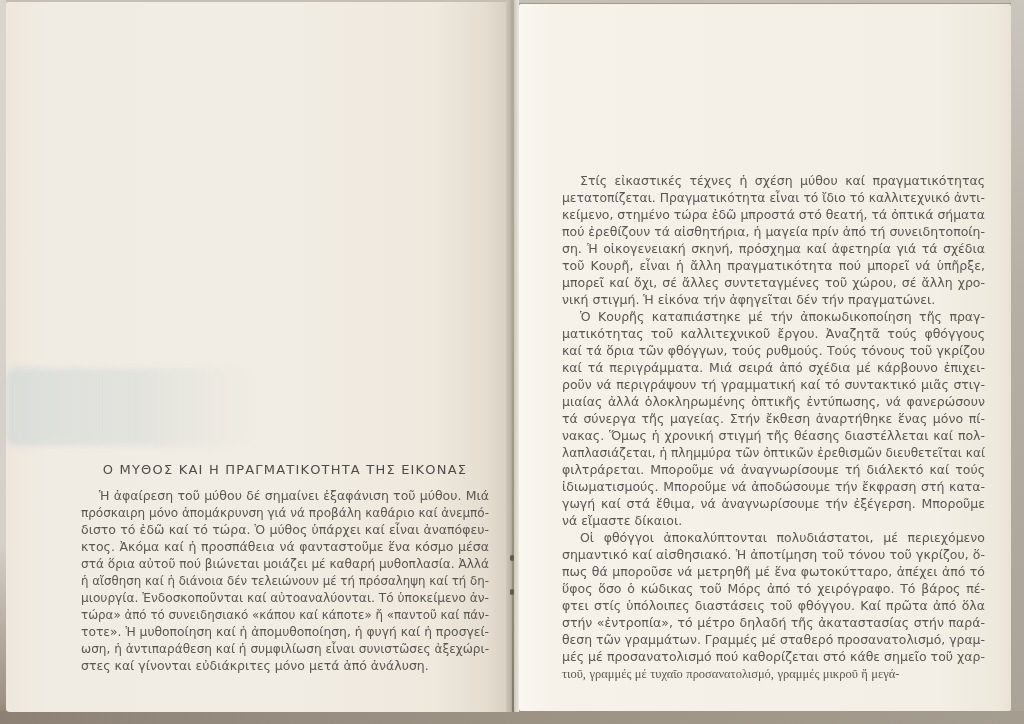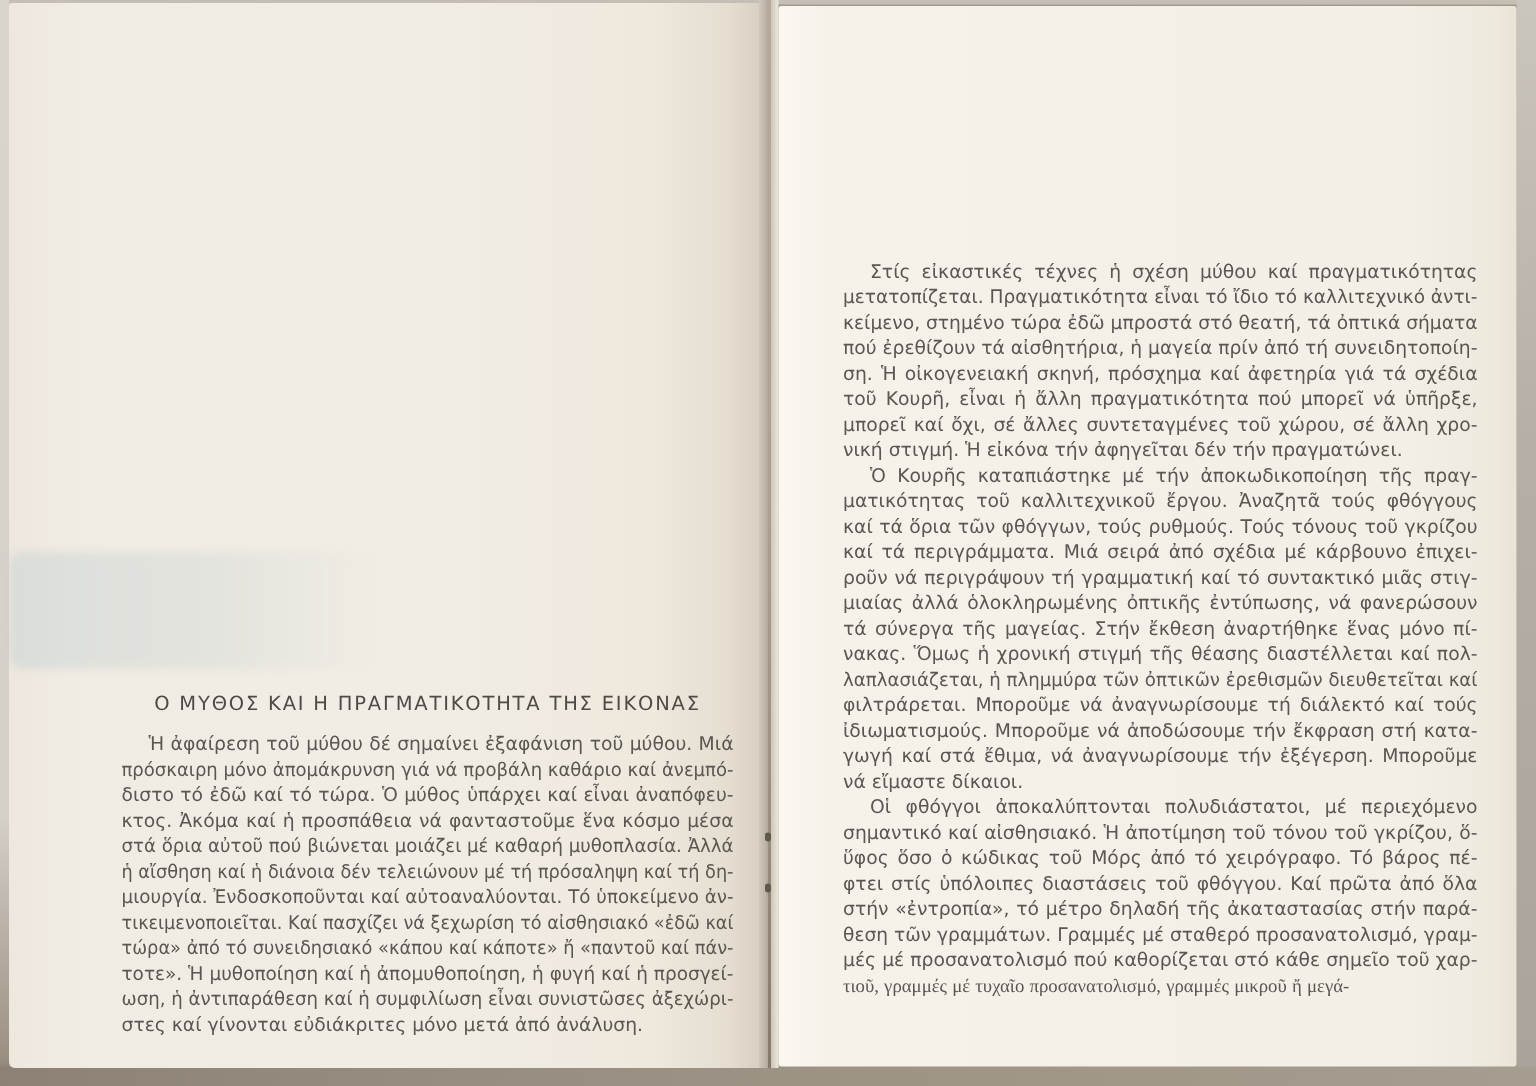--- a/index.html
+++ b/index.html
@@ -129,21 +129,20 @@
   <div id="left-title">Ο ΜΥΘΟΣ ΚΑΙ Η ΠΡΑΓΜΑΤΙΚΟΤΗΤΑ ΤΗΣ ΕΙΚΟΝΑΣ</div>
 
   <div id="left-text" class="text-block">
       <div class="jline first"><span class="ltext" style="word-spacing: 0.298611px;">Ἡ ἀφαίρεση τοῦ μύθου δέ σημαίνει ἐξαφάνιση τοῦ μύθου. Μιά</span></div>
       <div class="jline"><span class="ltext" style="transform: scaleX(0.961803);">πρόσκαιρη μόνο ἀπομάκρυνση γιά νά προβάλη καθάριο καί ἀνεμπό-</span></div>
       <div class="jline"><span class="ltext" style="word-spacing: 0.264205px;">διστο τό ἐδῶ καί τό τώρα. Ὁ μύθος ὑπάρχει καί εἶναι ἀναπόφευ-</span></div>
       <div class="jline"><span class="ltext" style="word-spacing: 0.701389px;">κτος. Ἀκόμα καί ἡ προσπάθεια νά φανταστοῦμε ἕνα κόσμο μέσα</span></div>
       <div class="jline"><span class="ltext" style="transform: scaleX(0.967469);">στά ὅρια αὐτοῦ πού βιώνεται μοιάζει μέ καθαρή μυθοπλασία. Ἀλλά</span></div>
       <div class="jline"><span class="ltext" style="transform: scaleX(0.944376);">ἡ αἴσθηση καί ἡ διάνοια δέν τελειώνουν μέ τή πρόσαληψη καί τή δη-</span></div>
       <div class="jline"><span class="ltext" style="transform: scaleX(0.97502);">μιουργία. Ἐνδοσκοποῦνται καί αὐτοαναλύονται. Τό ὑποκείμενο ἀν-</span></div>
-      <div class="jline"><span class="ltext" style="transform: scaleX(0.942842);">τικειμενοποιεῖται. Καί πασχίζει νά ξεχωρίση τό αἰσθησιακό «ἐδῶ καί</span></div>
       <div class="jline"><span class="ltext" style="transform: scaleX(0.948251);">τώρα» ἀπό τό συνειδησιακό «κάπου καί κάποτε» ἤ «παντοῦ καί πάν-</span></div>
       <div class="jline"><span class="ltext" style="transform: scaleX(0.985247);">τοτε». Ἡ μυθοποίηση καί ἡ ἀπομυθοποίηση, ἡ φυγή καί ἡ προσγεί-</span></div>
       <div class="jline"><span class="ltext" style="transform: scaleX(0.967936);">ωση, ἡ ἀντιπαράθεση καί ἡ συμφιλίωση εἶναι συνιστῶσες ἀξεχώρι-</span></div>
       <div class="jline noju"><span class="ltext">στες καί γίνονται εὐδιάκριτες μόνο μετά ἀπό ἀνάλυση.</span></div>
     </div>
 
   <div id="right-text" class="text-block">
       <div class="jline first"><span class="ltext" style="word-spacing: 3.43527px;">Στίς εἰκαστικές τέχνες ἡ σχέση μύθου καί πραγματικότητας</span></div>
       <div class="jline"><span class="ltext" style="transform: scaleX(0.987669);">μετατοπίζεται. Πραγματικότητα εἶναι τό ἴδιο τό καλλιτεχνικό ἀντι-</span></div>
       <div class="jline"><span class="ltext" style="transform: scaleX(0.994819);">κείμενο, στημένο τώρα ἐδῶ μπροστά στό θεατή, τά ὀπτικά σήματα</span></div>
@@ -160,20 +159,21 @@
       <div class="jline"><span class="ltext" style="word-spacing: 1.67969px;">μιαίας ἀλλά ὁλοκληρωμένης ὀπτικῆς ἐντύπωσης, νά φανερώσουν</span></div>
       <div class="jline"><span class="ltext" style="word-spacing: 1.67188px;">τά σύνεργα τῆς μαγείας. Στήν ἔκθεση ἀναρτήθηκε ἕνας μόνο πί-</span></div>
       <div class="jline"><span class="ltext" style="word-spacing: 0.848958px;">νακας. Ὅμως ἡ χρονική στιγμή τῆς θέασης διαστέλλεται καί πολ-</span></div>
       <div class="jline"><span class="ltext" style="transform: scaleX(0.968829);">λαπλασιάζεται, ἡ πλημμύρα τῶν ὀπτικῶν ἐρεθισμῶν διευθετεῖται καί</span></div>
       <div class="jline"><span class="ltext" style="word-spacing: 2.06027px;">φιλτράρεται. Μποροῦμε νά ἀναγνωρίσουμε τή διάλεκτό καί τούς</span></div>
       <div class="jline"><span class="ltext" style="word-spacing: 0.680804px;">ἰδιωματισμούς. Μποροῦμε νά ἀποδώσουμε τήν ἔκφραση στή κατα-</span></div>
       <div class="jline"><span class="ltext" style="word-spacing: 1.77344px;">γωγή καί στά ἔθιμα, νά ἀναγνωρίσουμε τήν ἐξέγερση. Μποροῦμε</span></div>
       <div class="jline noju"><span class="ltext">νά εἴμαστε δίκαιοι.</span></div>
       <div class="jline first"><span class="ltext" style="word-spacing: 5.68125px;">Οἱ φθόγγοι ἀποκαλύπτονται πολυδιάστατοι, μέ περιεχόμενο</span></div>
       <div class="jline"><span class="ltext" style="word-spacing: 0.260417px;">σημαντικό καί αἰσθησιακό. Ἡ ἀποτίμηση τοῦ τόνου τοῦ γκρίζου, ὅ-</span></div>
+      <div class="jline"><span class="ltext" style="word-spacing: 0.520312px;">πως θά μποροῦσε νά μετρηθῆ μέ ἕνα φωτοκύτταρο, ἀπέχει ἀπό τό</span></div>
       <div class="jline"><span class="ltext" style="word-spacing: 1.83381px;">ὕφος ὅσο ὁ κώδικας τοῦ Μόρς ἀπό τό χειρόγραφο. Τό βάρος πέ-</span></div>
       <div class="jline"><span class="ltext" style="word-spacing: 1.27257px;">φτει στίς ὑπόλοιπες διαστάσεις τοῦ φθόγγου. Καί πρῶτα ἀπό ὅλα</span></div>
       <div class="jline"><span class="ltext" style="word-spacing: 0.544922px;">στήν «ἐντροπία», τό μέτρο δηλαδή τῆς ἀκαταστασίας στήν παρά-</span></div>
       <div class="jline"><span class="ltext" style="transform: scaleX(0.992812);">θεση τῶν γραμμάτων. Γραμμές μέ σταθερό προσανατολισμό, γραμ-</span></div>
       <div class="jline"><span class="ltext" style="word-spacing: 0.0868056px;">μές μέ προσανατολισμό πού καθορίζεται στό κάθε σημεῖο τοῦ χαρ-</span></div>
       <div class="jline"><span class="ltext" style="word-spacing: 0.339844px; font-family: Liberation Serif, serif;">τιοῦ, γραμμές μέ τυχαῖο προσανατολισμό, γραμμές μικροῦ ἤ μεγά-</span></div>
     </div>
 </div>
 
 </body></html>

